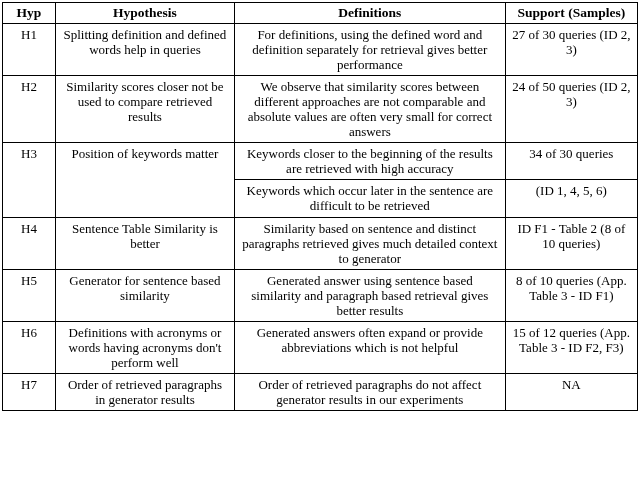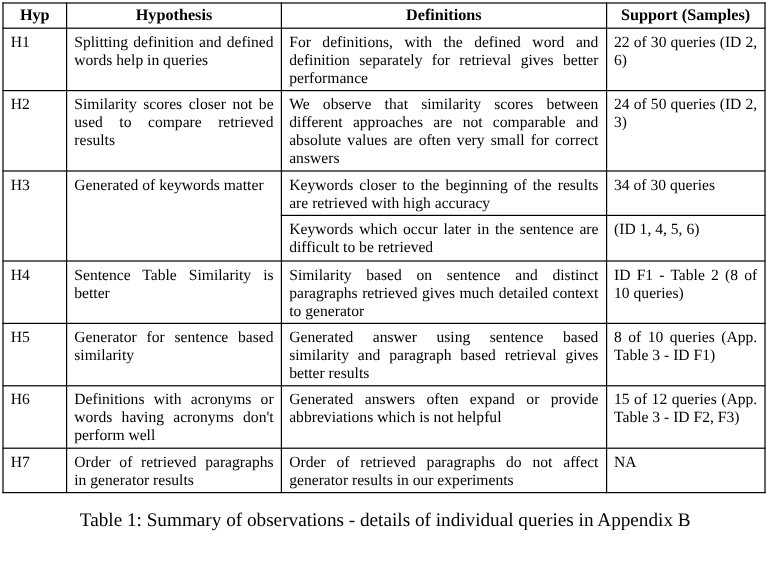--- a/index.html
+++ b/index.html
@@ -23,20 +23,21 @@
     table-layout: fixed;
   }
   table.summary th,
   table.summary td {
     border: 1px solid #000000;
     vertical-align: top;
     padding: 3px 6px;
     font-size: 13px;
     line-height: 1.16;
     overflow: hidden;
+    text-align: center;
   }
   table.summary th {
     font-weight: bold;
     text-align: center;
     font-size: 13.5px;
     padding: 2px 4px;
   }
   col.c-hyp { width: 52px; }
   col.c-hypothesis { width: 176px; }
   col.c-observation { width: 266px; }
@@ -73,34 +74,34 @@
         <th>Hypothesis</th>
         <th>Definitions</th>
         <th>Support (Samples)</th>
       </tr>
     </thead>
     <tbody>
 
       <tr>
         <td class="hypcell">H1</td>
         <td class="just">Splitting definition and defined words help in queries</td>
-        <td class="just">For definitions, with the defined word and definition separately for retrieval gives better performance</td>
-        <td class="just">22 of 30 queries (ID 2, 6)</td>
+        <td class="just">For definitions, using the defined word and definition separately for retrieval gives better performance</td>
+        <td class="just">27 of 30 queries (ID 2, 3)</td>
       </tr>
 
       <tr>
         <td class="hypcell">H2</td>
         <td class="just">Similarity scores closer not be used to compare retrieved results</td>
         <td class="just">We observe that similarity scores between different approaches are not comparable and absolute values are often very small for correct answers</td>
         <td class="just">24 of 50 queries (ID 2, 3)</td>
       </tr>
 
       <tr>
         <td class="hypcell" rowspan="2">H3</td>
-        <td class="just" rowspan="2">Generated of keywords matter</td>
+        <td class="just" rowspan="2">Position of keywords matter</td>
         <td class="just">Keywords closer to the beginning of the results are retrieved with high accuracy</td>
         <td class="just">34 of 30 queries</td>
       </tr>
       <tr>
         <td class="just">Keywords which occur later in the sentence are difficult to be retrieved</td>
         <td class="just">(ID 1, 4, 5, 6)</td>
       </tr>
 
       <tr>
         <td class="hypcell">H4</td>
@@ -126,15 +127,14 @@
       <tr>
         <td class="hypcell">H7</td>
         <td class="just">Order of retrieved paragraphs in generator results</td>
         <td class="just">Order of retrieved paragraphs do not affect generator results in our experiments</td>
         <td class="just">NA</td>
       </tr>
 
     </tbody>
   </table>
 
-  <div class="caption">Table 1: Summary of observations - details of individual queries in Appendix B</div>
 
 </div>
 
 </body></html>

